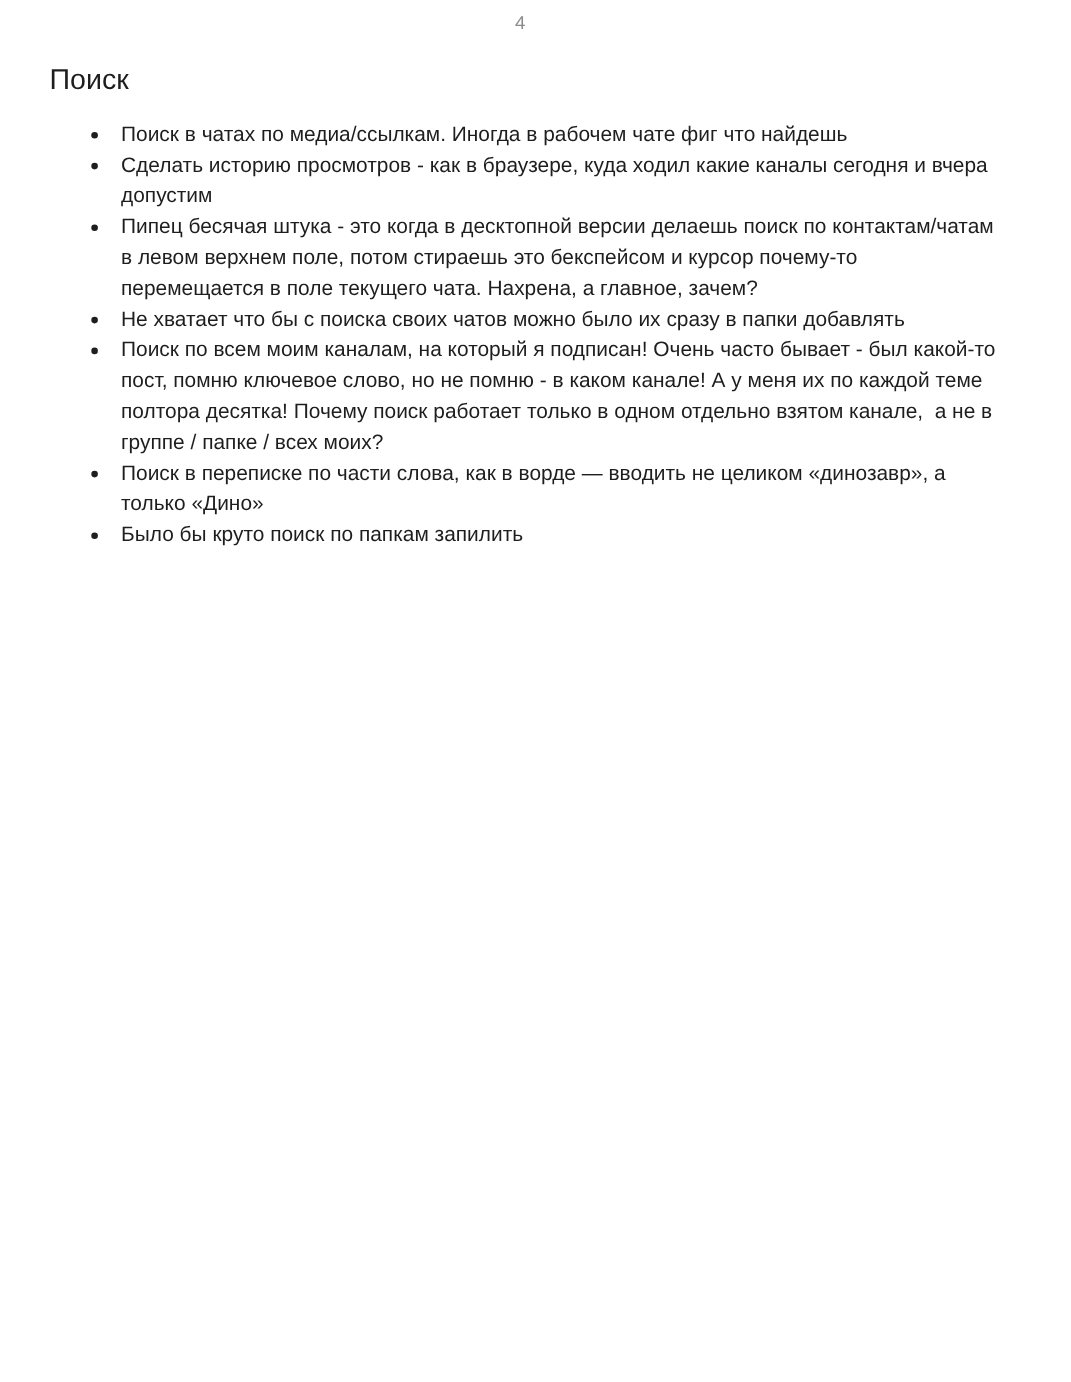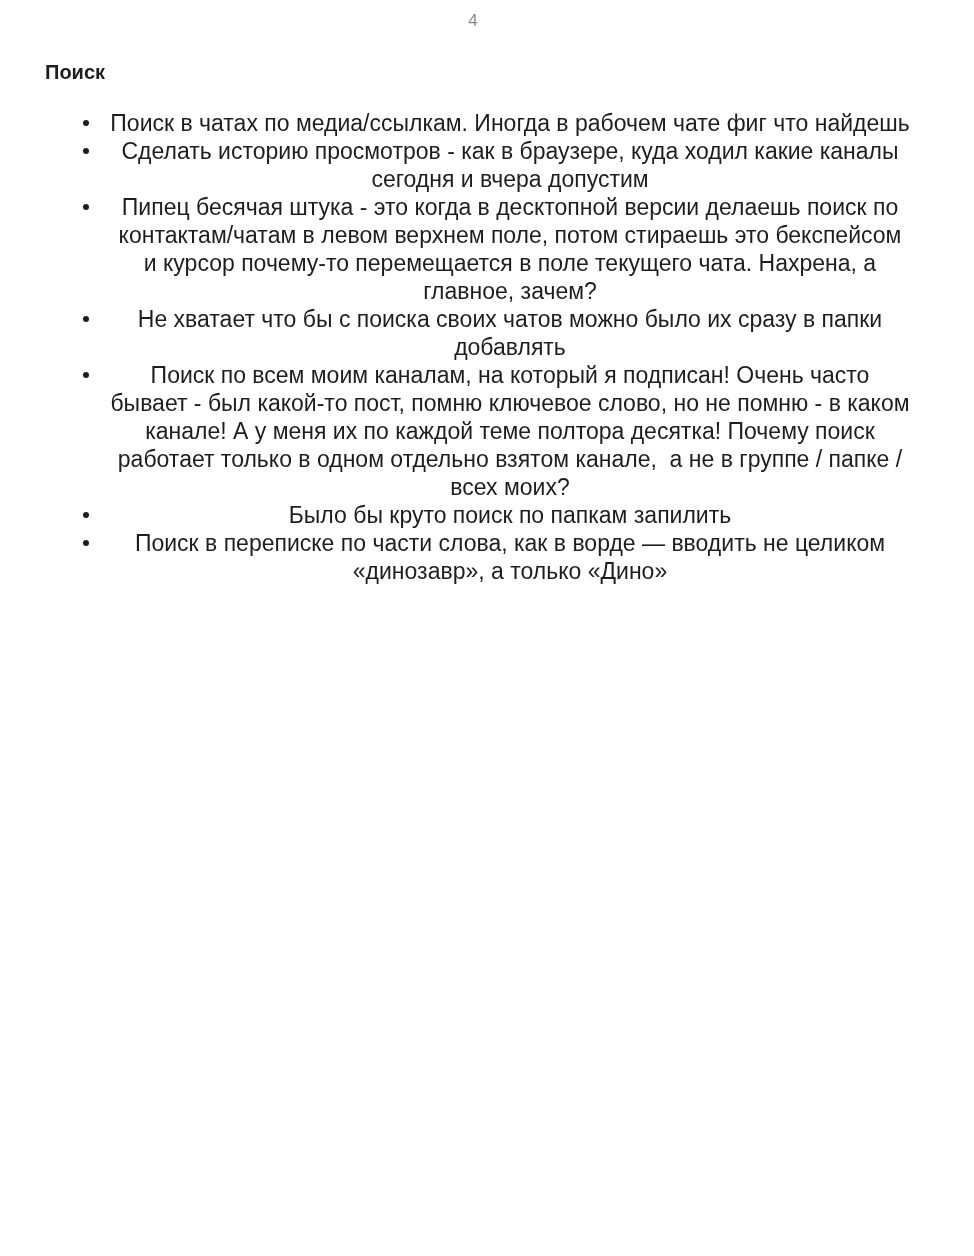--- a/index.html
+++ b/index.html
@@ -24,38 +24,37 @@
     padding-top: 11px;
     padding-right: 28px;
     text-align: center;
     font-size: 17px;
     line-height: 20px;
     color: #8a8a8a;
   }
   h1.doc-heading {
     margin: 25px 0 0 0;
     padding: 0 45px;
-    font-size: 20px;
+    font-size: 26px;
     line-height: 32px;
-    font-weight: 700;
+    font-weight: 400;
     color: #1e1e1e;
   }
   ul.bullet-list {
     list-style: none;
     margin: 21px 0 0 0;
     padding: 0 64px 0 45px;
   }
   ul.bullet-list li {
     position: relative;
     padding-left: 65px;
-    font-size: 23px;
+    font-size: 19px;
     line-height: 28px;
     color: #1e1e1e;
     white-space: pre-wrap;
-    text-align: center;
   }
   ul.bullet-list li::before {
     content: "";
     position: absolute;
     left: 38px;
     top: 11px;
     width: 6px;
     height: 6px;
     border-radius: 50%;
     background: #1e1e1e;
@@ -68,16 +67,16 @@
   <div class="page-number">4</div>
 
   <h1 class="doc-heading">Поиск</h1>
 
   <ul class="bullet-list">
       <li>Поиск в чатах по медиа/ссылкам. Иногда в рабочем чате фиг что найдешь</li>
       <li>Сделать историю просмотров - как в браузере, куда ходил какие каналы сегодня и вчера допустим</li>
       <li>Пипец бесячая штука - это когда в десктопной версии делаешь поиск по контактам/чатам в левом верхнем поле, потом стираешь это бекспейсом и курсор почему-то перемещается в поле текущего чата. Нахрена, а главное, зачем?</li>
       <li>Не хватает что бы с поиска своих чатов можно было их сразу в папки добавлять</li>
       <li>Поиск по всем моим каналам, на который я подписан! Очень часто бывает - был какой-то пост, помню ключевое слово, но не помню - в каком канале! А у меня их по каждой теме полтора десятка! Почему поиск работает только в одном отдельно взятом канале,  а не в группе / папке / всех моих?</li>
+      <li>Поиск в переписке по части слова, как в ворде — вводить не целиком «динозавр», а только «Дино»</li>
       <li>Было бы круто поиск по папкам запилить</li>
-      <li>Поиск в переписке по части слова, как в ворде — вводить не целиком «динозавр», а только «Дино»</li>
     </ul>
 </div>
 
 </body></html>

